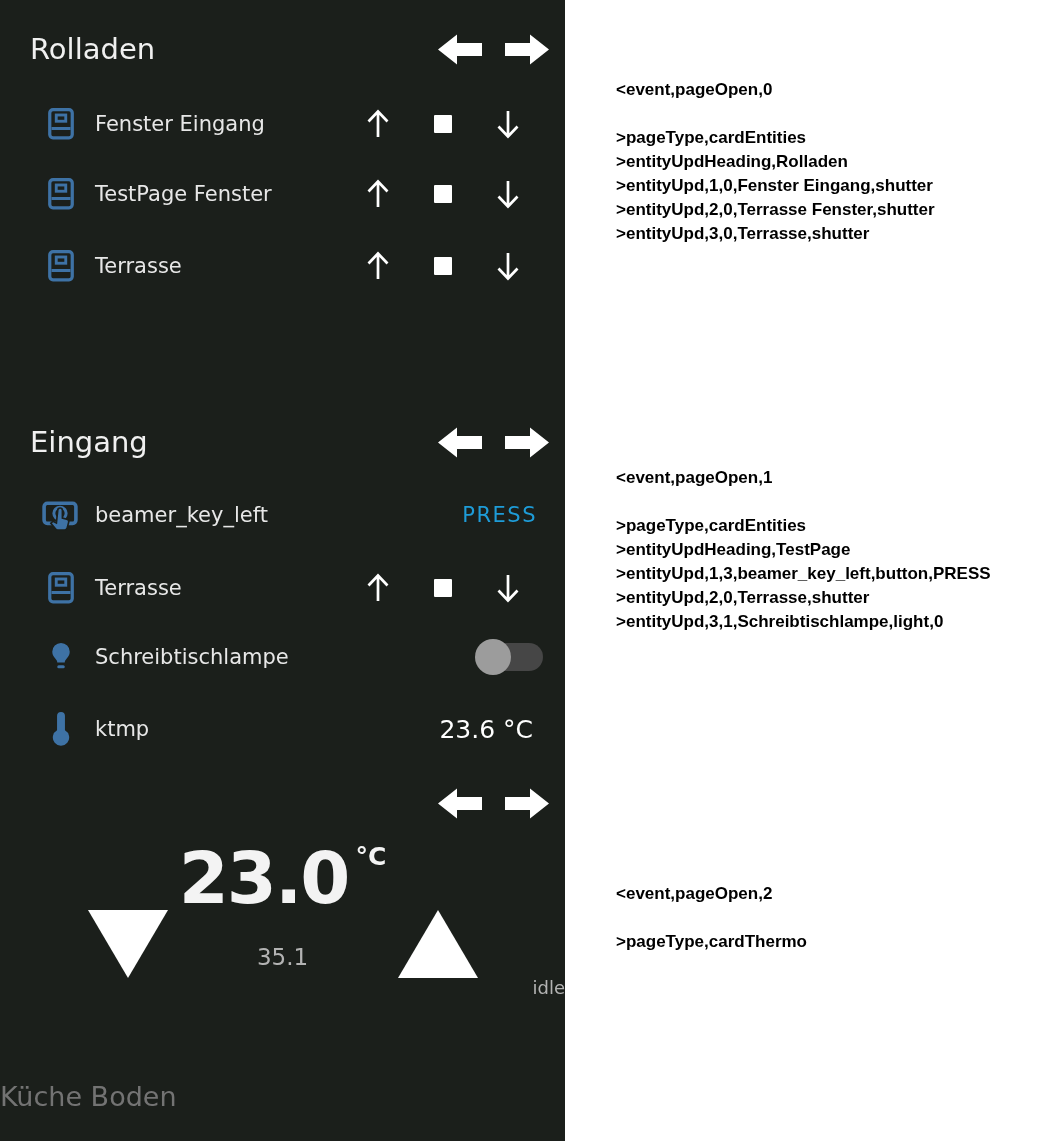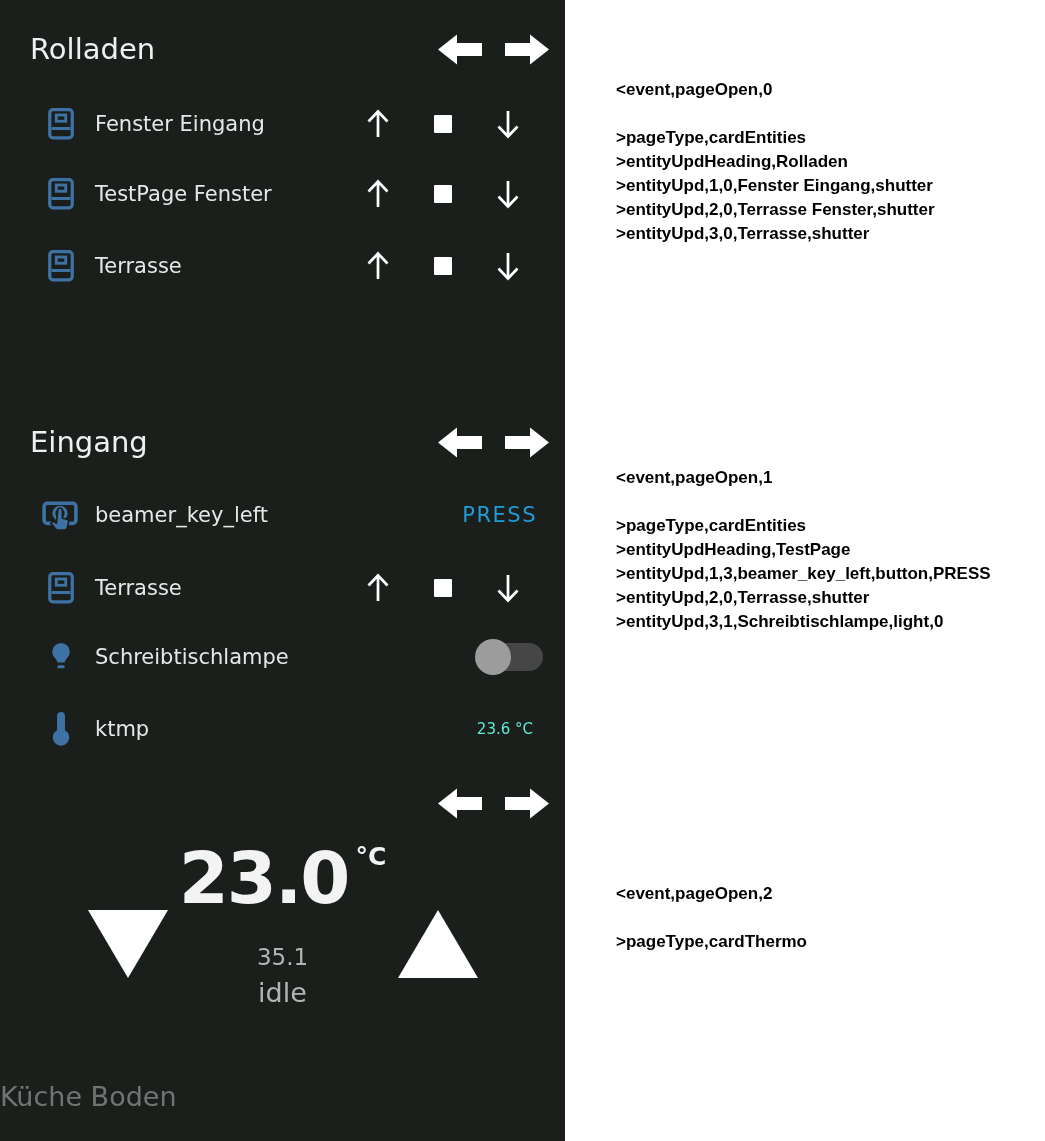--- a/index.html
+++ b/index.html
@@ -15,35 +15,35 @@
 
   .row { position:absolute; left:0; width:565px; height:44px;padding-left:27px; }
   .eicon { position:absolute; left:46px; top:50%; transform:translateY(-50%); display:flex; }
   .elabel { position:absolute; left:95px; top:50%; transform:translateY(-50%); color:#e7e7e7; font-size:21px; white-space:nowrap; }
 
   .controls { position:absolute; right:42px; top:50%; transform:translateY(-50%); display:flex; align-items:center; gap:34px; }
   .ctrl { width:31px; height:34px; display:flex; align-items:center; justify-content:center; cursor:pointer; }
   .stopsq { width:18px; height:18px; background:#ffffff; border-radius:1px; }
 
   .value-press { position:absolute; right:28px; top:50%; transform:translateY(-50%); color:#1e9cd8; font-size:21px; letter-spacing:1.5px; font-weight:400; cursor:pointer; }
-  .value-text { position:absolute; right:32px; top:50%; transform:translateY(-50%); color:#5eead4; font-size:15px; white-space:nowrap;text-align:right; }
+  .value-text { position:absolute; right:32px; top:50%; transform:translateY(-50%); color:#ffffff; font-size:25px; white-space:nowrap;text-align:right; }
 
   .toggle { position:absolute; right:22px; top:50%; transform:translateY(-50%); width:66px; height:28px; cursor:pointer; }
   .toggle-track { position:absolute; left:0; top:0; width:66px; height:28px; border-radius:14px; background:#464646; }
   .toggle-knob { position:absolute; left:-2px; top:-4px; width:36px; height:36px; border-radius:50%; background:#9c9c9c; }
 
   
   .thermo-temp { position:absolute; left:0; top:836px; width:565px; text-align:center; color:#f3f3f3; white-space:nowrap; }
   .thermo-big { font-size:72px; font-weight:700; letter-spacing:-2px; }
   .thermo-unit { font-size:25px; font-weight:700; display:inline-block; position:relative; top:-38px; margin-left:7px; }
   .tri { position:absolute; width:80px; height:68px; background:#ffffff; cursor:pointer; }
   .tri-down { left:88px; top:910px; clip-path:polygon(0 0, 100% 0, 50% 100%); }
   .tri-up { left:398px; top:910px; clip-path:polygon(50% 0, 100% 100%, 0 100%); }
   .thermo-set { position:absolute; left:0; top:944px; width:565px; text-align:center; color:#b3b3b3; font-size:23px; }
-  .thermo-state { position:absolute; left:0; top:977px; width:565px; text-align:center; color:#b3b3b3; font-size:27px; }
+  .thermo-state { position:absolute; left:0; top:977px; width:565px; text-align:right; color:#b3b3b3; font-size:18px; }
   .thermo-title { position:absolute; left:0; top:1081px; width:565px; text-align:left; color:#737373; font-size:27px; }
 
   
   .proto-block { position:absolute; left:616px; width:425px; color:#000000; font-weight:700; font-size:17px; line-height:24px; font-family:"Liberation Sans", sans-serif; }
   .proto-line { white-space:nowrap; }
   .proto-gap { height:24px; }
 </style>
 </head>
 <body>
 

